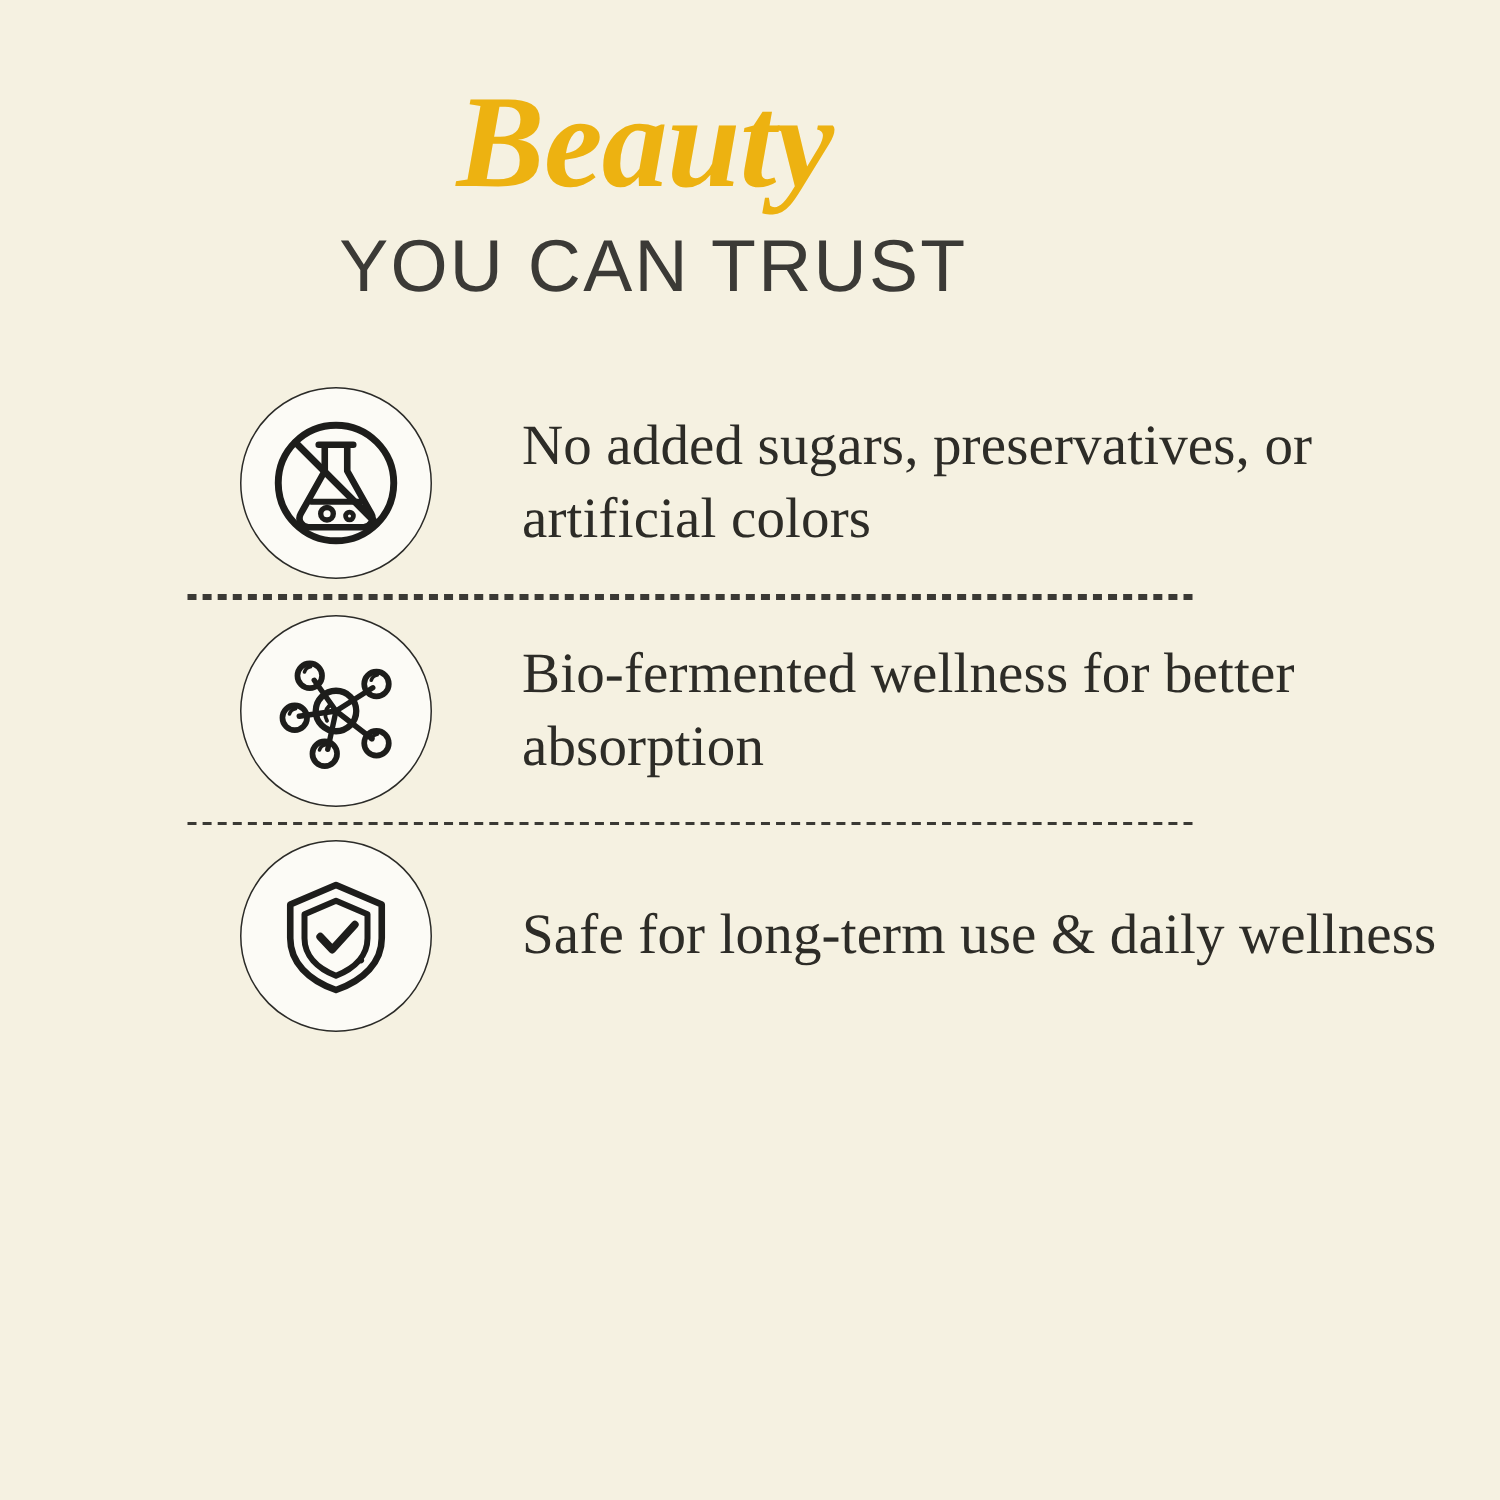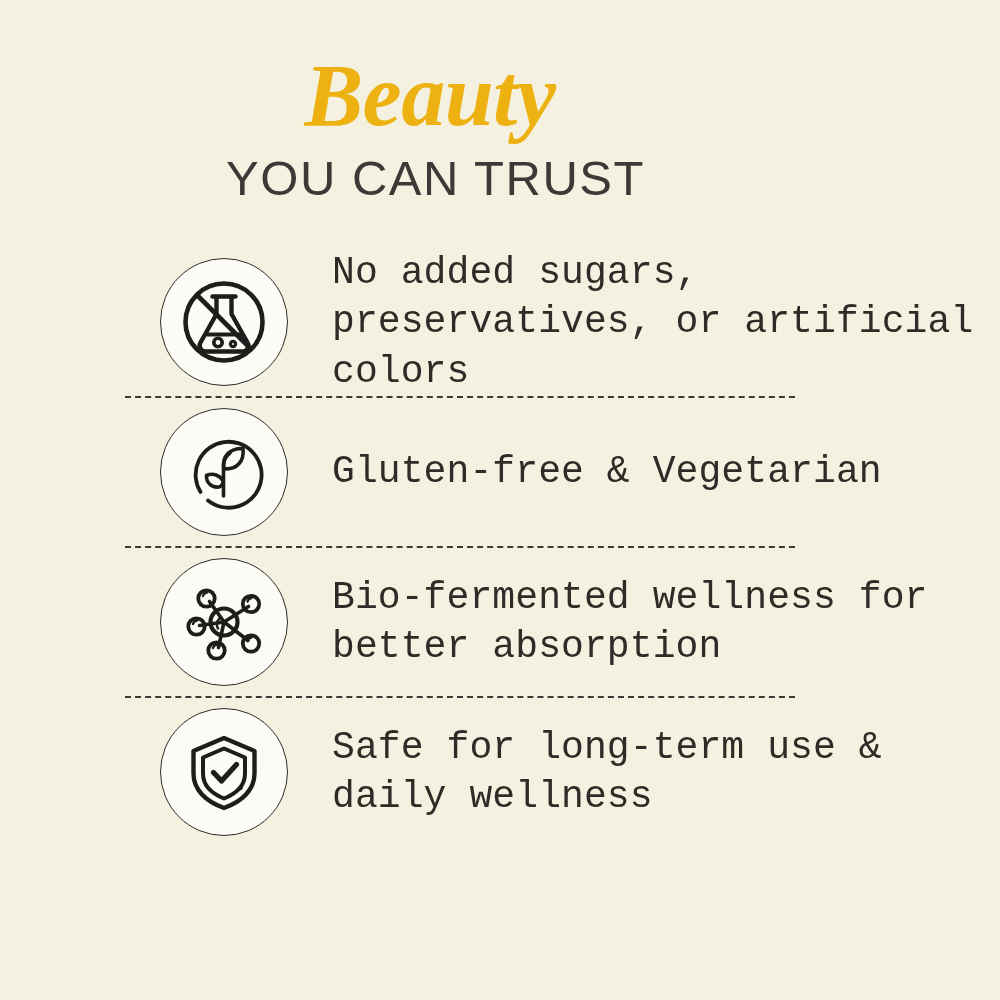--- a/index.html
+++ b/index.html
@@ -77,22 +77,22 @@
     display: flex;
     align-items: center;
     justify-content: center;
   }
 
   .icon-circle svg {
     display: block;
   }
 
   .feature-text {
-    margin-left: 44px;
-    font-family: Liberation Mono, monospace;
+    margin-left: 60px;
+    font-family: Liberation Serif, serif;
     font-size: 38px;
     line-height: 1.3;
     color: #2d2c27;
     letter-spacing: 0.1px;
     max-width: 670px;
   }
 
   .divider {
     height: 0;
     margin: 0 0 0 125px;
@@ -128,35 +128,20 @@
           <circle cx="46" cy="46" r="38.5" stroke-width="4.6"></circle>
 
           <path d="M19 19 L73 73" stroke-width="4.6"></path>
         </svg>
       </div>
       <div class="feature-text">No added sugars, preservatives, or artificial colors</div>
     </div>
 
     <div class="divider"></div>
 
-    <div class="feature-row">
-      <div class="icon-circle">
-        <svg width="92" height="92" viewBox="0 0 92 92" fill="none" stroke="#1d1d1b" stroke-width="3.6" stroke-linecap="round" stroke-linejoin="round">
-
-          <path d="M22.5 66 A33 33 0 1 1 30 74.5" stroke-width="3.8"></path>
-
-          <path d="M45.5 70 V40 C45.5 34 48 30 52 27"></path>
-
-          <path d="M45.8 42.5 C44 30 52 22 65 22.5 C66.5 35 59 44 46 42.8 Z"></path>
-
-          <path d="M45.4 55.5 C42 49 35 46.5 28.5 49.5 C28 56.5 33.5 62 41 61 C43 60.6 44.4 58.5 45.4 55.5 Z"></path>
-        </svg>
-      </div>
-      <div class="feature-text">Gluten-free &amp; Vegetarian</div>
-    </div>
 
     <div class="divider"></div>
 
     <div class="feature-row">
       <div class="icon-circle">
         <svg width="92" height="92" viewBox="0 0 92 92" fill="none" stroke="#1d1d1b" stroke-width="3.6" stroke-linecap="round" stroke-linejoin="round">
 
           <path d="M46 46 L31.5 25.5"></path>
           <path d="M46 46 L70.5 30.5"></path>
           <path d="M46 46 L21.5 49.5"></path>

